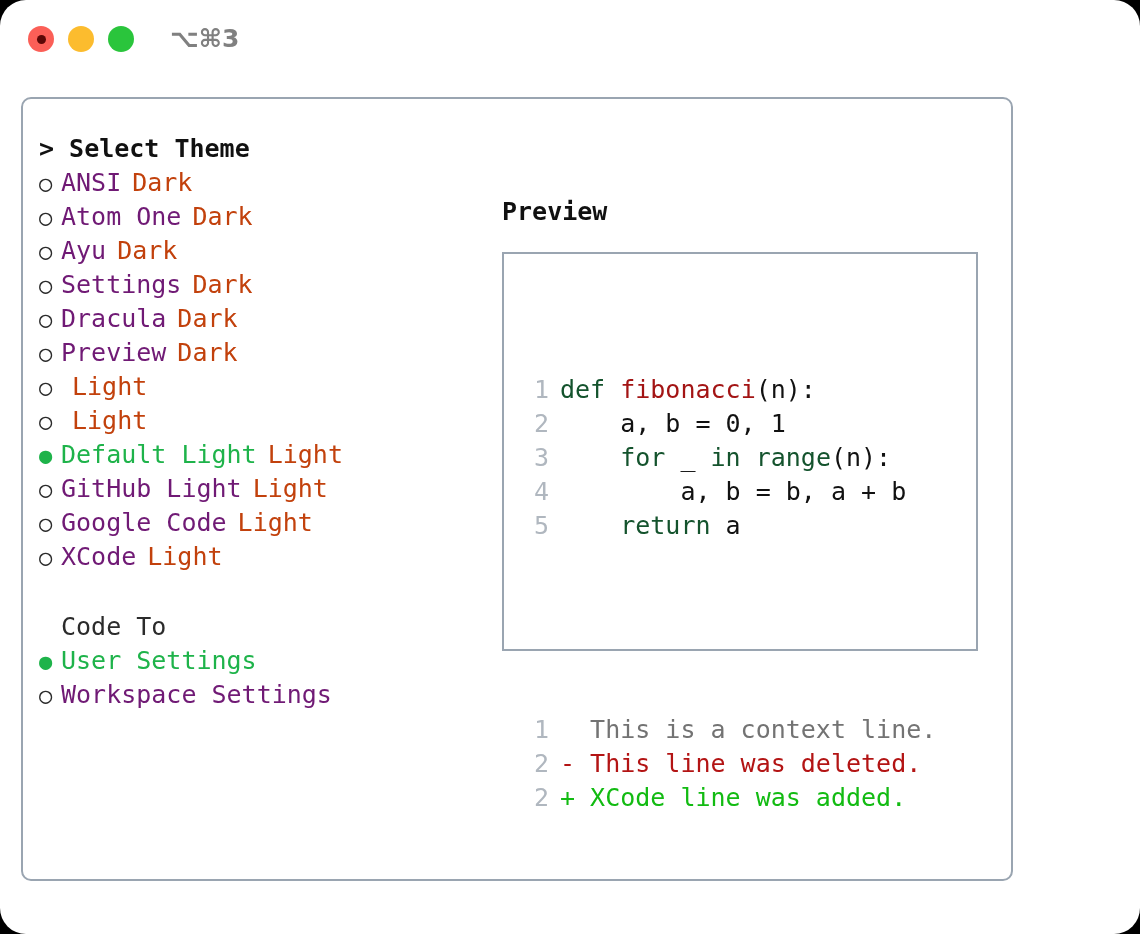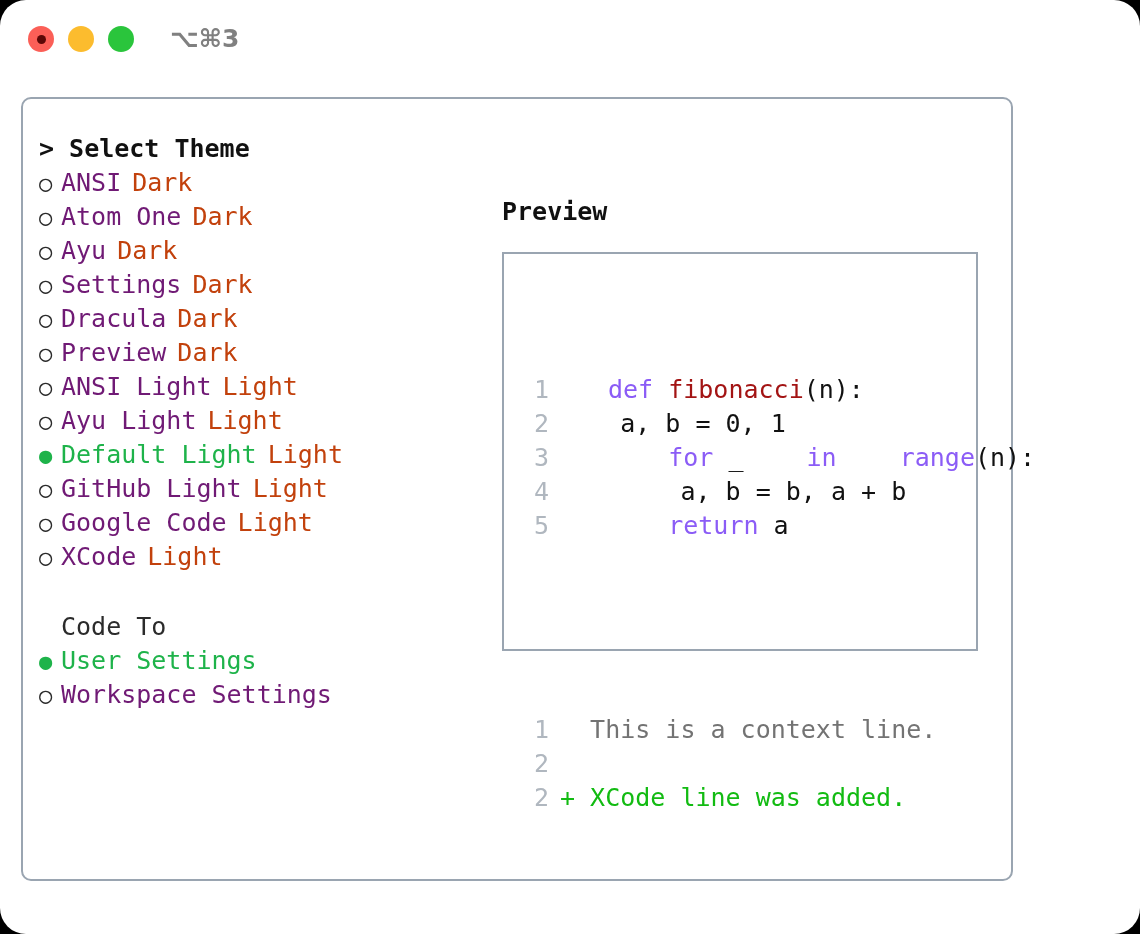--- a/index.html
+++ b/index.html
@@ -180,21 +180,21 @@
     white-space: pre;
   }
   .code-line { display: flex; height: 34px; align-items: baseline; }
   .ln {
     color: #b0b7bf;
     width: 26px;
     flex: 0 0 26px;
     text-align: right;
     margin-right: 11px;
   }
-  .tok-kw   { color: #8b5cf6; margin-left: 48px; }
+  .tok-kw   { color: #14532d; }
   .tok-fn   { color: #a31414; }
   .tok-pl   { color: #111111; }
   .tok-ctx  { color: #737373; }
   .tok-del  { color: #b31414; }
   .tok-add  { color: #12bb12; }
   .blank-line { height: 34px; }
 </style>
 </head>
 <body>
 
@@ -215,22 +215,22 @@
 
       <div class="list-header">&gt; Select Theme</div>
 
       <div id="theme-items">
           <div class="theme-row"><span class="bullet">○</span><span class="theme-name">ANSI</span><span class="theme-kind">Dark</span></div>
           <div class="theme-row"><span class="bullet">○</span><span class="theme-name">Atom One</span><span class="theme-kind">Dark</span></div>
           <div class="theme-row"><span class="bullet">○</span><span class="theme-name">Ayu</span><span class="theme-kind">Dark</span></div>
           <div class="theme-row"><span class="bullet">○</span><span class="theme-name">Settings</span><span class="theme-kind">Dark</span></div>
           <div class="theme-row"><span class="bullet">○</span><span class="theme-name">Dracula</span><span class="theme-kind">Dark</span></div>
           <div class="theme-row"><span class="bullet">○</span><span class="theme-name">Preview</span><span class="theme-kind">Dark</span></div>
-          <div class="theme-row"><span class="bullet">○</span><span class="theme-name">ANSI Light</span><span class="theme-kind">Light</span></div>
-          <div class="theme-row"><span class="bullet">○</span><span class="theme-name">Ayu Light</span><span class="theme-kind">Light</span></div>
+          <div class="theme-row"><span class="bullet">○</span><span class="theme-kind">Light</span></div>
+          <div class="theme-row"><span class="bullet">○</span><span class="theme-kind">Light</span></div>
           <div class="theme-row selected"><span class="bullet">●</span><span class="theme-name">Default Light</span><span class="theme-kind">Light</span></div>
           <div class="theme-row"><span class="bullet">○</span><span class="theme-name">GitHub Light</span><span class="theme-kind">Light</span></div>
           <div class="theme-row"><span class="bullet">○</span><span class="theme-name">Google Code</span><span class="theme-kind">Light</span></div>
           <div class="theme-row"><span class="bullet">○</span><span class="theme-name">XCode</span><span class="theme-kind">Light</span></div>
         </div>
 
       <div class="section-gap"></div>
 
       <div class="apply-header">Code To</div>
 
@@ -241,19 +241,19 @@
 
     </div>
 
     <div class="right-col">
       <div class="preview-title">Preview</div>
 
       <div class="preview-box">
         <div class="code">
           <div id="code-lines"><div class="code-line"><span class="ln">1</span><span><span class="tok-kw">def </span><span class="tok-fn">fibonacci</span><span class="tok-pl">(n):</span></span></div><div class="code-line"><span class="ln">2</span><span><span class="tok-pl">    a, b = 0, 1</span></span></div><div class="code-line"><span class="ln">3</span><span><span class="tok-pl">    </span><span class="tok-kw">for</span><span class="tok-pl"> _ </span><span class="tok-kw">in</span><span class="tok-pl"> </span><span class="tok-kw">range</span><span class="tok-pl">(n):</span></span></div><div class="code-line"><span class="ln">4</span><span><span class="tok-pl">        a, b = b, a + b</span></span></div><div class="code-line"><span class="ln">5</span><span><span class="tok-pl">    </span><span class="tok-kw">return</span><span class="tok-pl"> a</span></span></div></div>
           <div class="blank-line"></div>
-          <div id="diff-lines"><div class="code-line"><span class="ln">1</span><span class="tok-ctx">  This is a context line.</span></div><div class="code-line"><span class="ln">2</span></div><div class="code-line"><span class="ln">2</span><span class="tok-add">+ XCode line was added.</span></div></div>
+          <div id="diff-lines"><div class="code-line"><span class="ln">1</span><span class="tok-ctx">  This is a context line.</span></div><div class="code-line"><span class="ln">2</span><span class="tok-del">- This line was deleted.</span></div><div class="code-line"><span class="ln">2</span><span class="tok-add">+ XCode line was added.</span></div></div>
         </div>
       </div>
     </div>
 
   </div>
 </div>
 
 </body></html>

